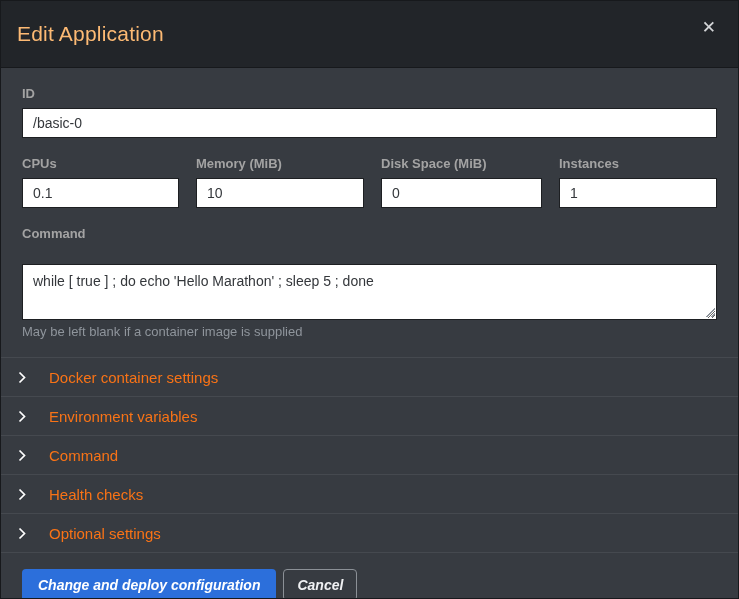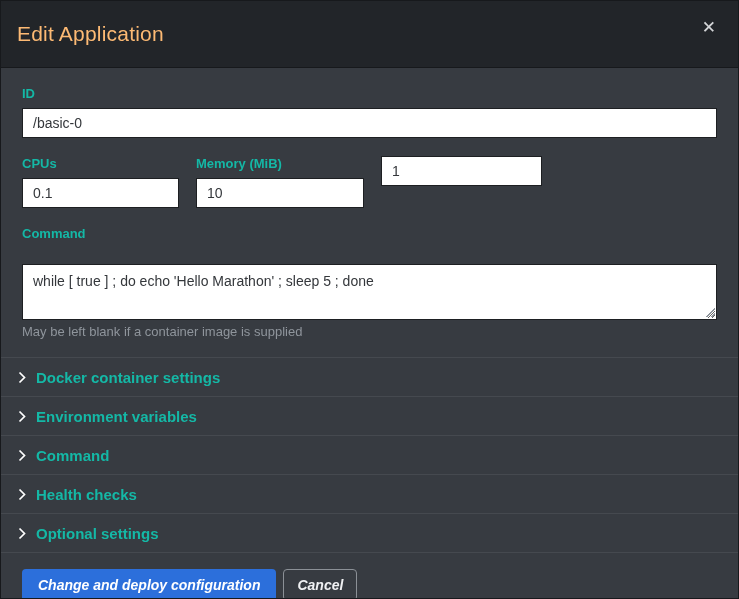--- a/index.html
+++ b/index.html
@@ -34,21 +34,21 @@
     color: #e8eaec; font-size: 17px; line-height: 1;
     padding: 4px 6px; opacity: .9;
     font-family: "Liberation Sans", sans-serif;
     align-self: flex-start; margin-top: 14px;
   }
   
   .modal-body { flex: 1 1 auto; padding: 18px 21px 0; }
   .form-group { margin-bottom: 18px; }
   .field-label {
     display: block;
-    font-size: 13px; font-weight: 700; color: #14b8a6;
+    font-size: 13px; font-weight: 700; color: #a3a3a3;
     line-height: 15px; margin-bottom: 7px;
   }
   .text-input, .text-area {
     width: 100%;
     background: #fff;
     border: 1px solid #1d1f22;
     border-radius: 0;
     padding: 5px 10px;
     font-family: "Liberation Sans", sans-serif;
     font-size: 14px; color: #34373b;
@@ -82,21 +82,21 @@
     border-top: 1px solid var(--divider, #45494f);
   }
   .section-row {
     height: 39px;
     display: flex; align-items: center;
     padding: 0 17px;
     border-bottom: 1px solid var(--divider, #45494f);
     cursor: pointer;
   }
   .chev { display: inline-flex; width: 8px; margin-right: 10px; flex: 0 0 auto; }
-  .section-label { font-size: 15px; font-weight: 700; color: #14b8a6; }
+  .section-label { font-size: 15px; font-weight: 400; color: #f97316; margin-left: 13px; }
   
   .modal-footer {
     flex: 0 0 auto;
     padding: 16px 21px 20px;
     display: flex; align-items: center; gap: 7px;
   }
   .btn {
     font-family: "Liberation Sans", sans-serif;
     font-size: 14px; font-weight: 600;
     border-radius: 4px; cursor: pointer; line-height: 16px; font-style: italic;
@@ -132,20 +132,25 @@
     <div class="field-row">
       <div>
         <label class="field-label">CPUs</label>
         <input class="text-input" type="text" value="0.1" style="">
       </div>
       <div>
         <label class="field-label">Memory (MiB)</label>
         <input class="text-input" type="text" value="10" style="">
       </div>
       <div>
+        <label class="field-label">Disk Space (MiB)</label>
+        <input class="text-input" type="text" value="0" style="">
+      </div>
+      <div>
+        <label class="field-label">Instances</label>
         <input class="text-input" type="text" value="1" style="">
       </div>
     </div>
 
     <div class="form-group">
       <label class="field-label">Command</label>
       <div class="textarea-wrap">
         <textarea class="text-area" spellcheck="false" style="">while [ true ] ; do echo 'Hello Marathon' ; sleep 5 ; done</textarea>
         <span class="resize-grip"></span>
       </div>

